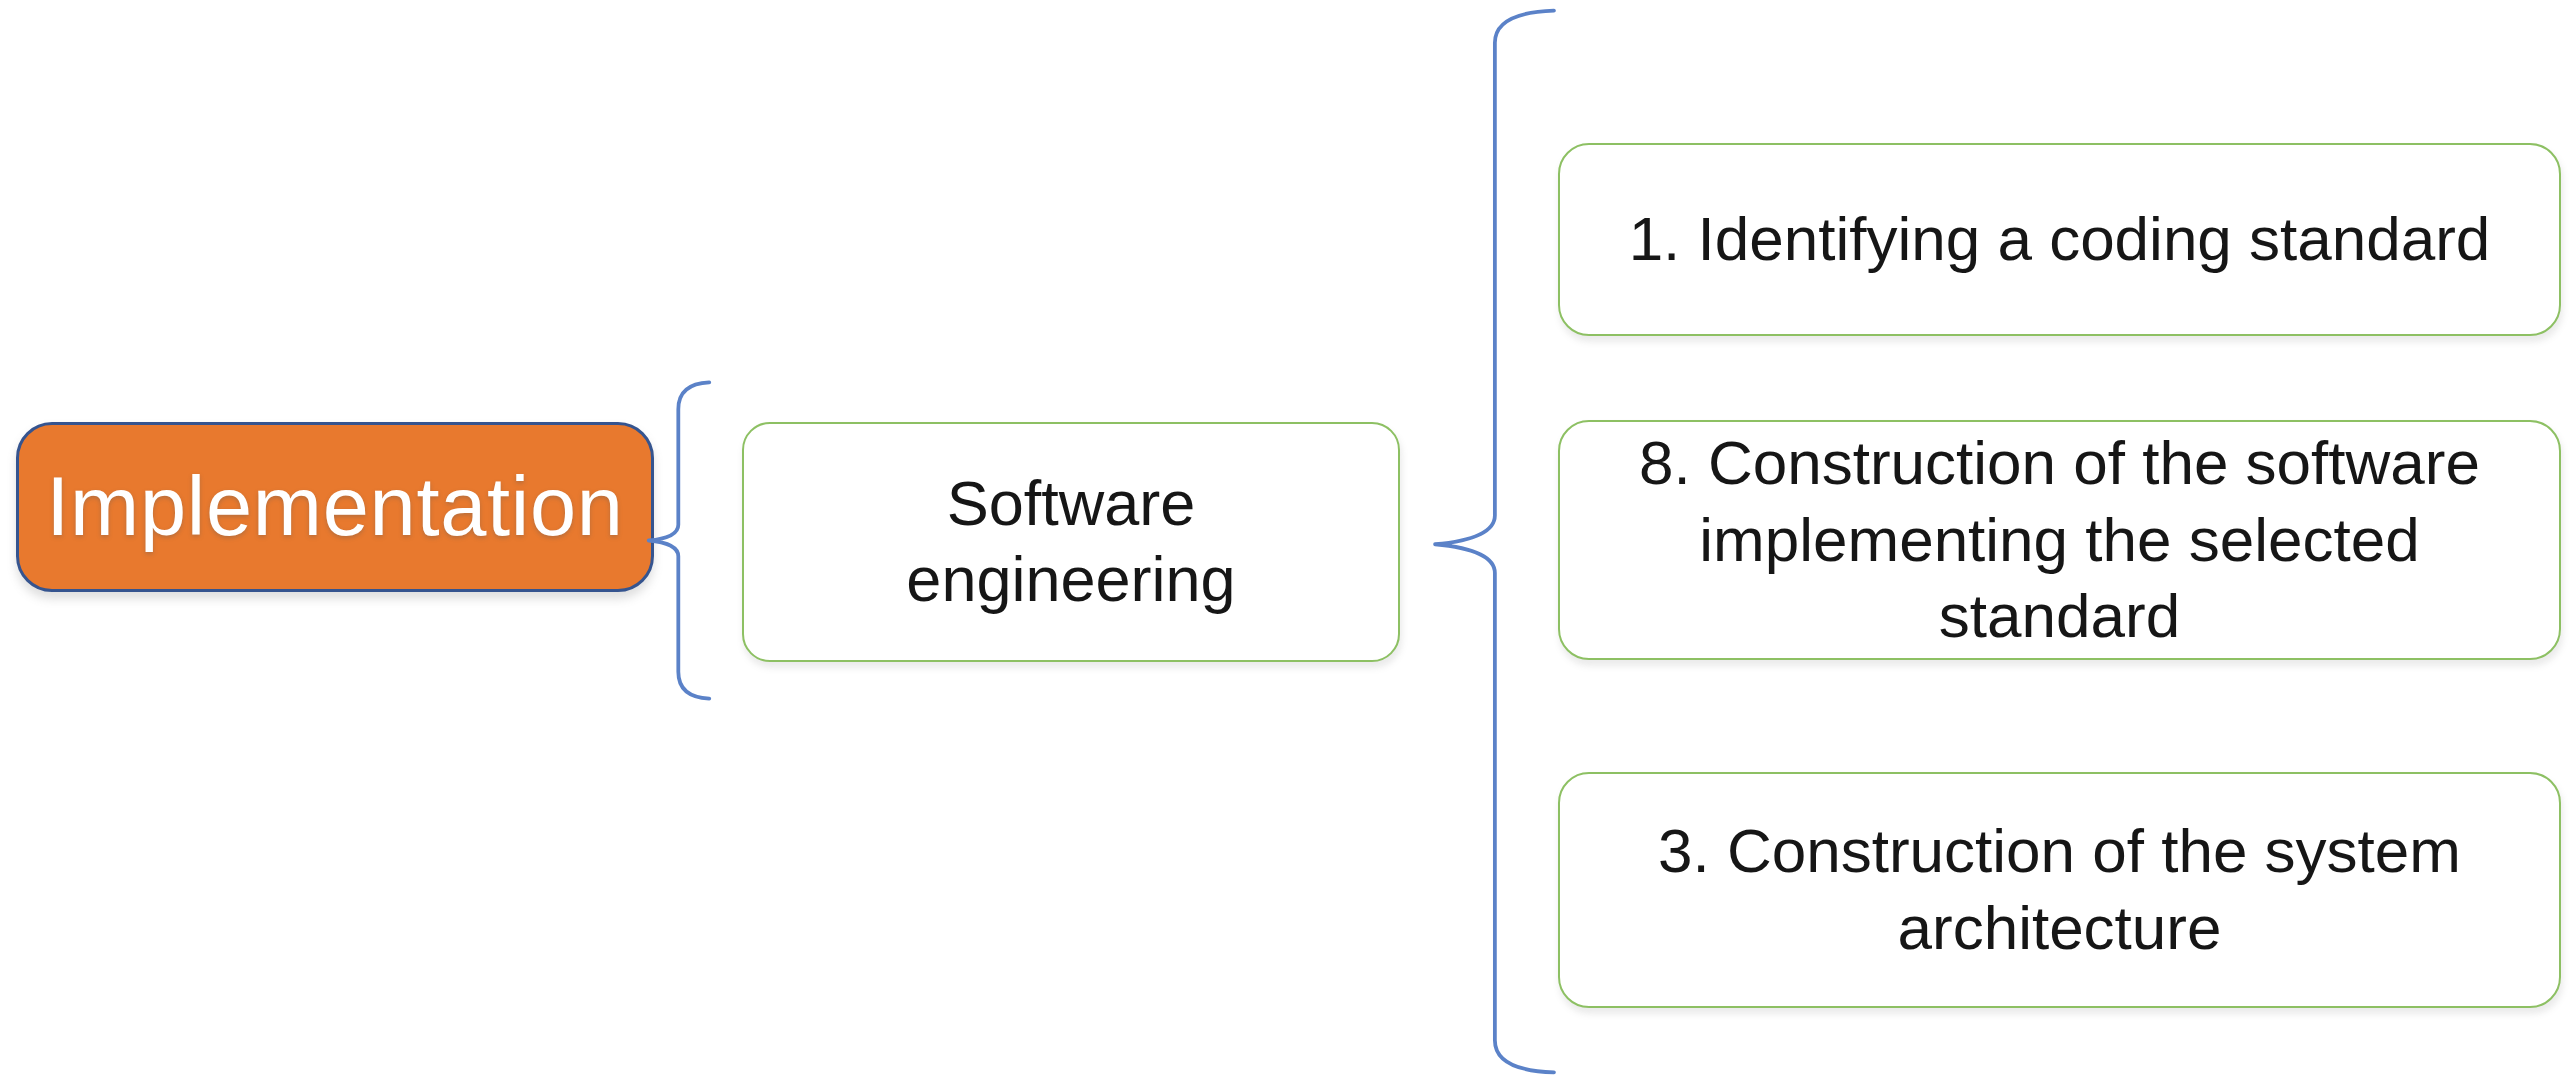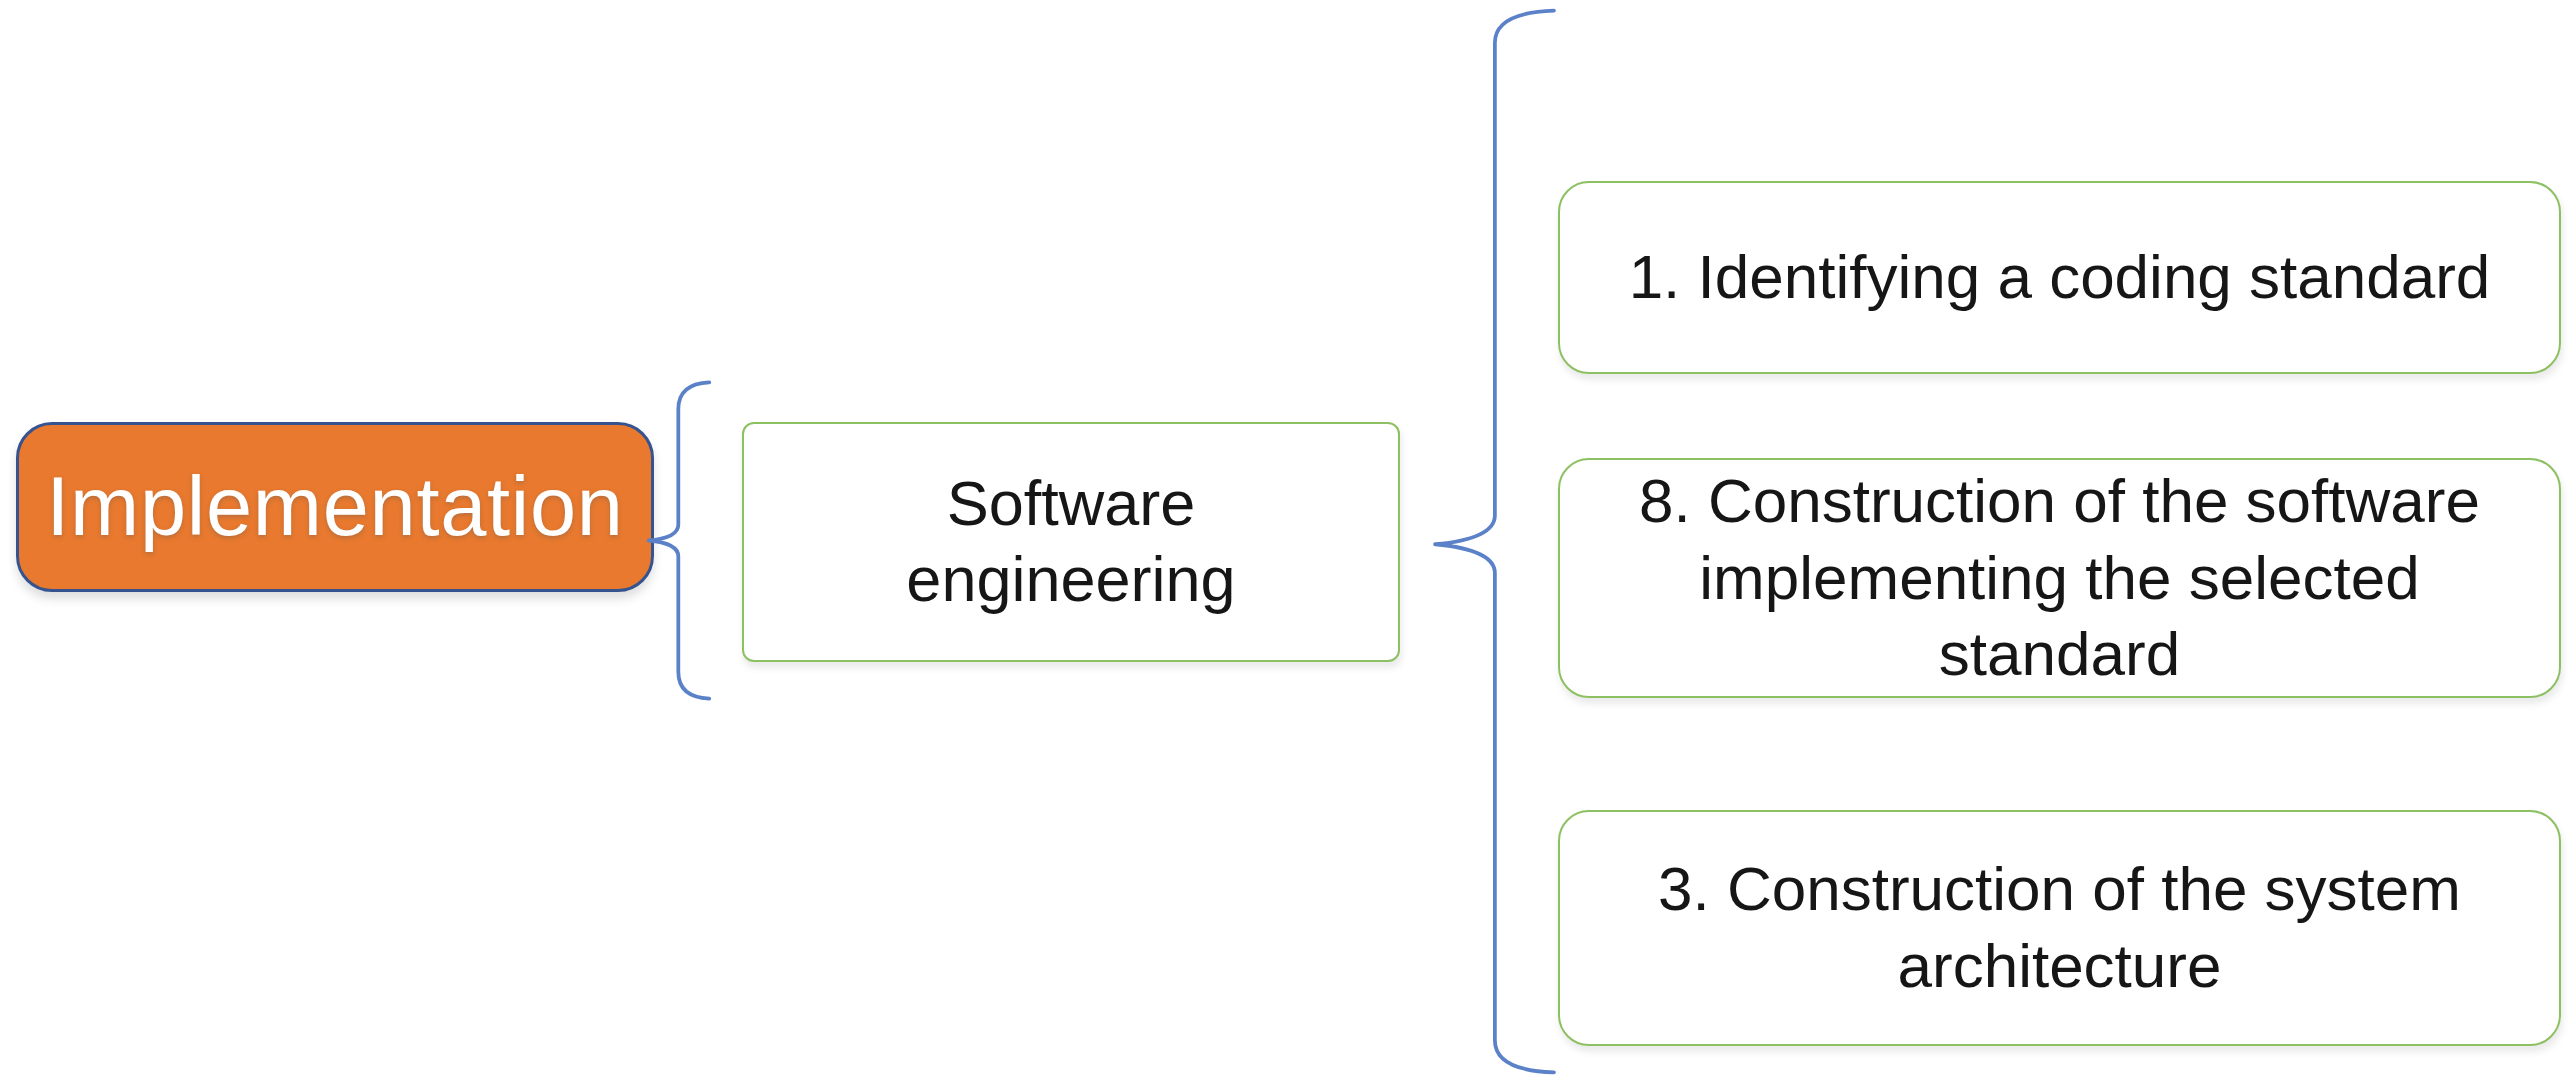--- a/index.html
+++ b/index.html
@@ -25,35 +25,34 @@
     color:#ffffff;
     font-size:83px;
     letter-spacing:0.7px;
     box-shadow:0 6.9px 9.6px rgba(110,110,110,.22);
     text-shadow:0 2.1px 4.1px rgba(90,90,90,.35);
   }
   .mid{
     left:742px;top:422px;width:658px;height:240px;
     background:#ffffff;
     border:2.8px solid #8dc063;
-    border-radius:12px;
+    border-radius:28px;
     color:#161616;
     font-size:63px;line-height:1.2;
     box-shadow:1.4px 5.5px 6.9px rgba(130,130,130,.16);
   }
   .leaf{
     left:1558px;width:1003px;
     background:#ffffff;
     border:2.8px solid #8dc063;
     border-radius:31px;
     color:#161616;
     font-size:62px;line-height:1.24;
     padding:4px 18px;
     box-shadow:1.4px 5.5px 6.9px rgba(130,130,130,.16);
-    margin-top:38px;
   }
   .leaf1{top:143px;height:193px;}
   .leaf2{top:420px;height:240px;}
   .leaf3{top:772px;height:236px;}
   svg.brace{position:absolute;overflow:visible;}
   svg.brace path{fill:none;stroke:#5b82c8;stroke-width:5.5;stroke-linecap:round;stroke-linejoin:round;}
 </style>
 </head>
 <body>
 

